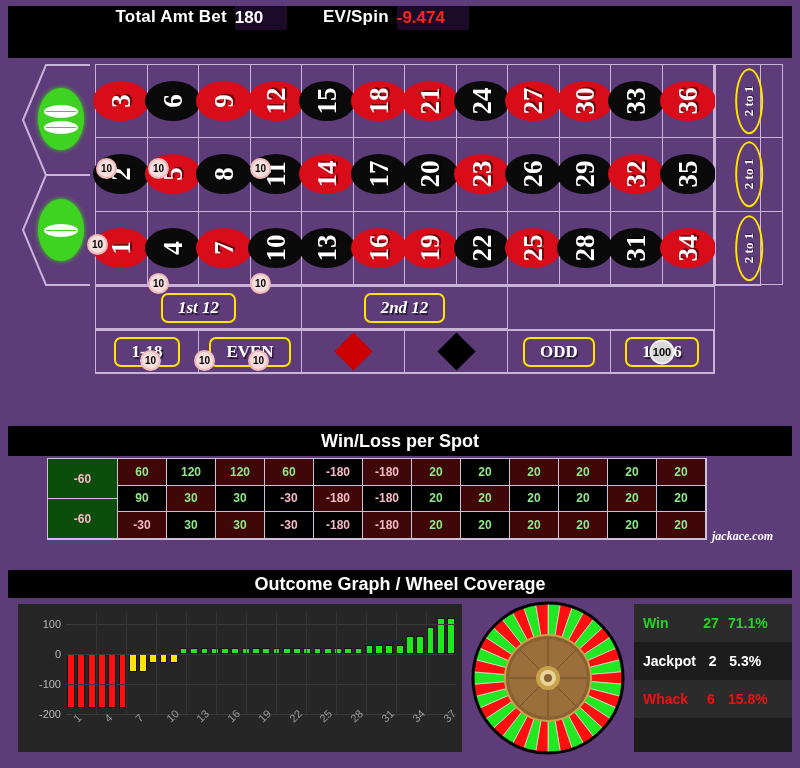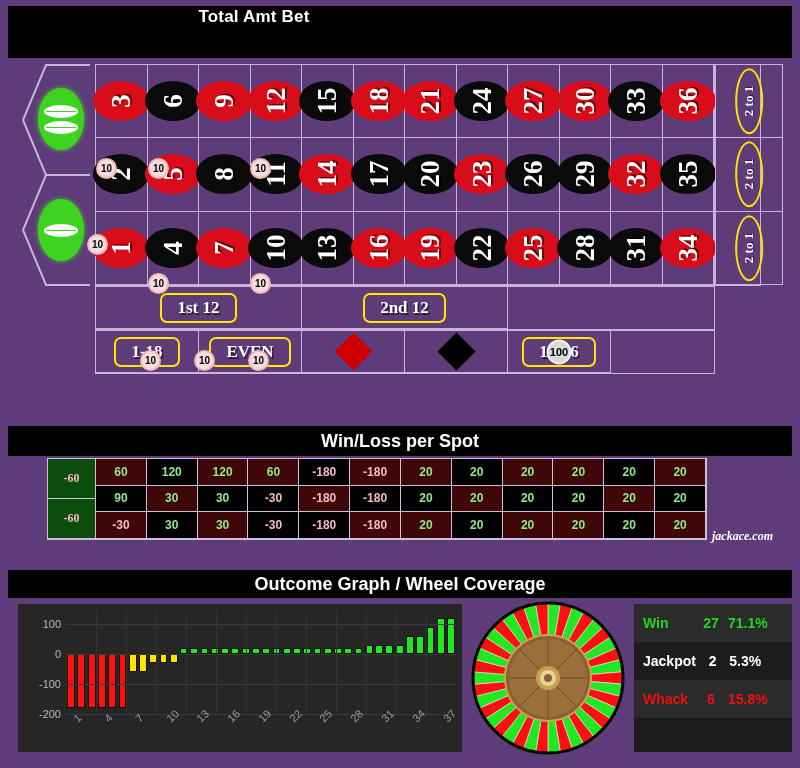--- a/index.html
+++ b/index.html
@@ -89,21 +89,21 @@
     border:2px solid #ffe400; border-radius:50%;
     padding:4px 16px; font-family:"Liberation Serif", serif;
     text-shadow:1px 1px 0 rgba(0,0,0,.5);
   }
 
   .dozens{
     position:absolute; left:95px; top:224px; width:620px; height:44px;
     display:grid; grid-template-columns:repeat(3,1fr);
     border:1px solid #c9b3d8;
   }
-  .dz{ border:1px solid #c9b3d8; margin:-1px 0 0 -1px; display:flex; align-items:center; justify-content:center;}
+  .dz{ border:1px solid #c9b3d8; margin:-1px 0 0 -1px; display:flex; align-items:center; justify-content:center;font-style:italic;}
   .pill{
     border:2px solid #ffe400; border-radius:7px; padding:3px 15px;
     color:#fff; font-weight:bold; font-size:17px;
     font-family:"Liberation Serif", serif;
     text-shadow:1.5px 1.5px 0 rgba(0,0,0,.55);
   }
 
   .outside{
     position:absolute; left:95px; top:268px; width:620px; height:44px;
     display:grid; grid-template-columns:repeat(6,1fr);
@@ -131,21 +131,21 @@
   .wl-title{
     position:absolute; left:8px; top:426px; width:784px; height:30px;
     background:#000; color:#fff; font-size:18px; font-weight:bold;
     display:flex; align-items:center; justify-content:center;
   }
   .wl-wrap{
     position:absolute; left:47px; top:458px; width:660px; height:82px;
     display:flex; border:1px solid #cfc0da;
   }
   .wl-zero{
-    width:48px; display:flex; flex-direction:column;font-family:Liberation Serif, serif;
+    width:70px; display:flex; flex-direction:column;
   }
   .wl-zero div{
     flex:1; background:#0b4d0b; color:#f7b9c6; font-size:12px; font-weight:bold;
     display:flex; align-items:center; justify-content:center;
     border:1px solid #cfc0da; margin:-1px 0 0 -1px;
   }
   .wl-grid{
     flex:1; display:grid; grid-template-columns:repeat(12,1fr); grid-template-rows:repeat(3,1fr);border-radius:14px;
   }
   .wl-cell{
@@ -215,20 +215,25 @@
   .cov-row.jackpot > *{ color:#fff; }
   .cov-row.whack > *{ color:#f01010; }
 </style>
 </head>
 <body>
 
 <div class="stats-bar">
   <div class="stat-pad"></div>
   <div class="stat-cell">
     <div class="stat-label">Total Amt Bet</div>
+    <div class="stat-valbox">180</div>
+  </div>
+  <div class="stat-cell">
+    <div class="stat-label">EV/Spin</div>
+    <div class="stat-valbox neg">-9.474</div>
   </div>
   <div class="stat-cell">
   </div>
   <div class="stat-pad"></div>
 </div>
 
 <div class="felt">
 
   <div class="zero-zone">
     <svg width="68" height="222">
@@ -385,20 +390,23 @@
         <div class="pill">1-18</div>
       </div>
       <div class="os">
         <div class="pill">EVEN</div>
       </div>
       <div class="os">
         <div class="diamond red"></div>
       </div>
       <div class="os">
         <div class="diamond black"></div>
+      </div>
+      <div class="os">
+        <div class="pill">ODD</div>
       </div>
       <div class="os">
         <div class="pill">19-36</div>
         <div class="chip big" style="left: 50%; top: 50%; transform: translate(-50%, -50%);">100</div>
       </div>
     </div>
 
   <div id="chip-layer">
       <div class="chip" style="left: 96px; top: 96px;">10</div>
       <div class="chip" style="left: 148px; top: 96px;">10</div>

